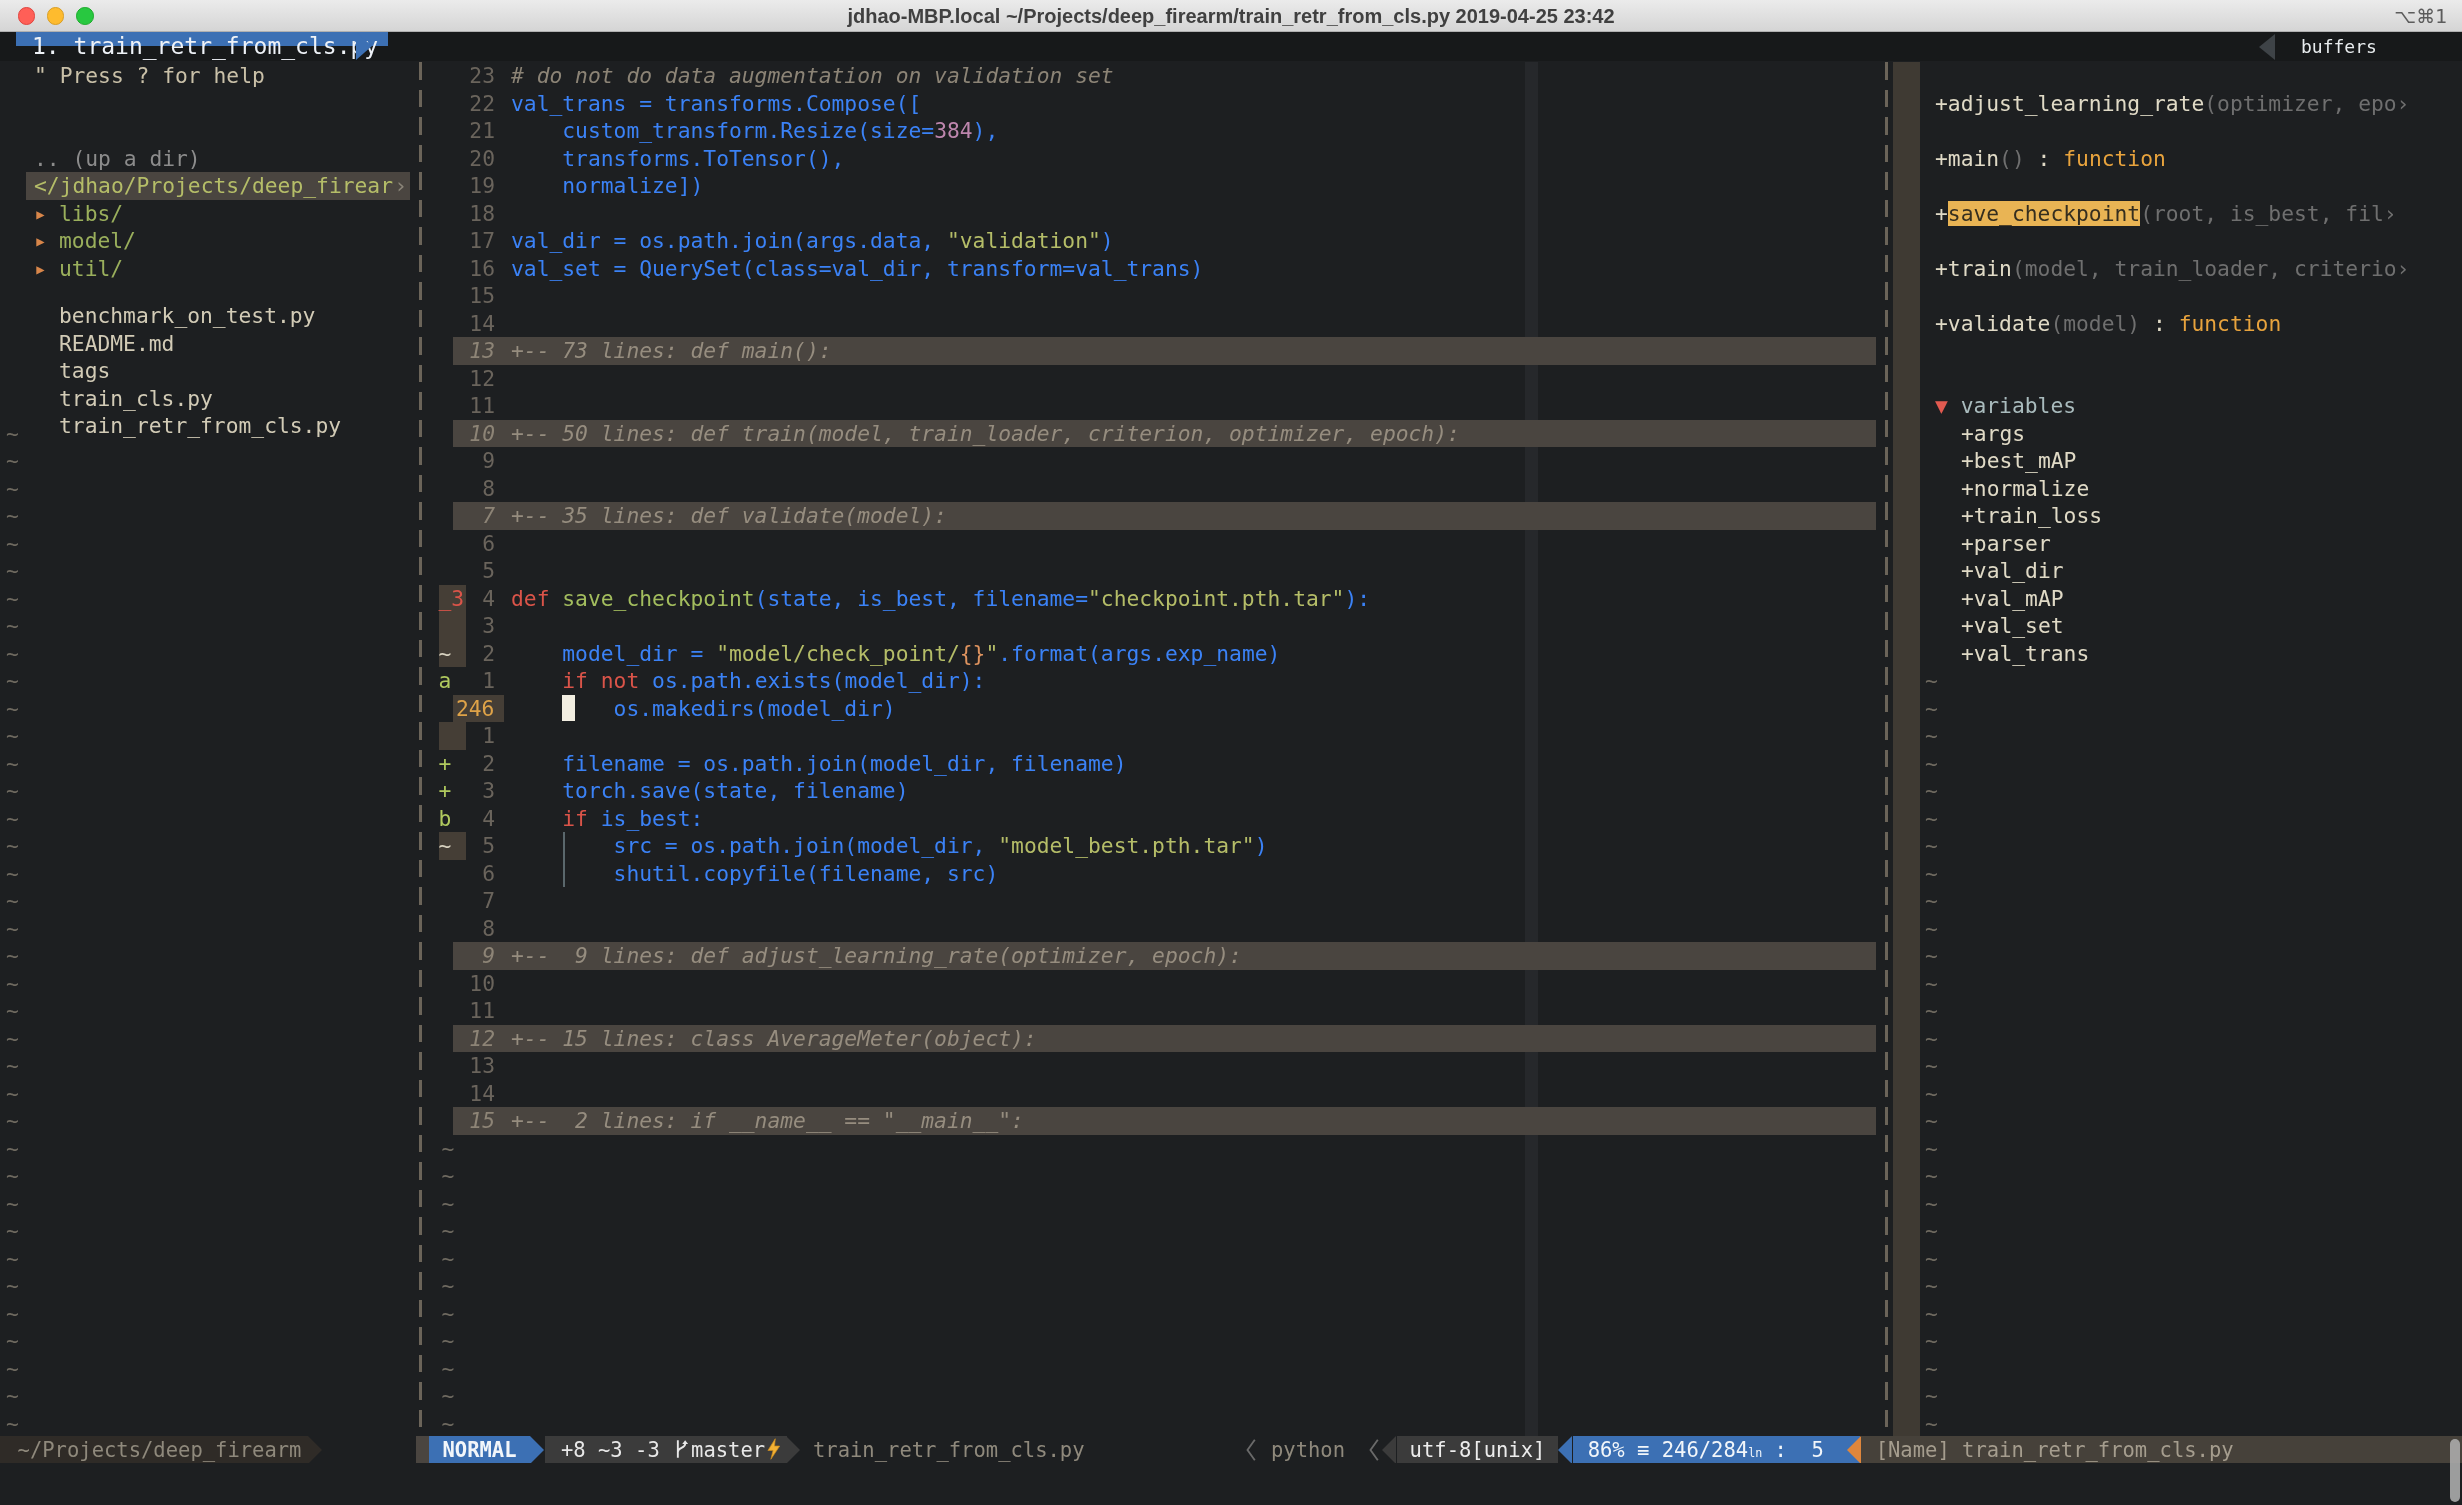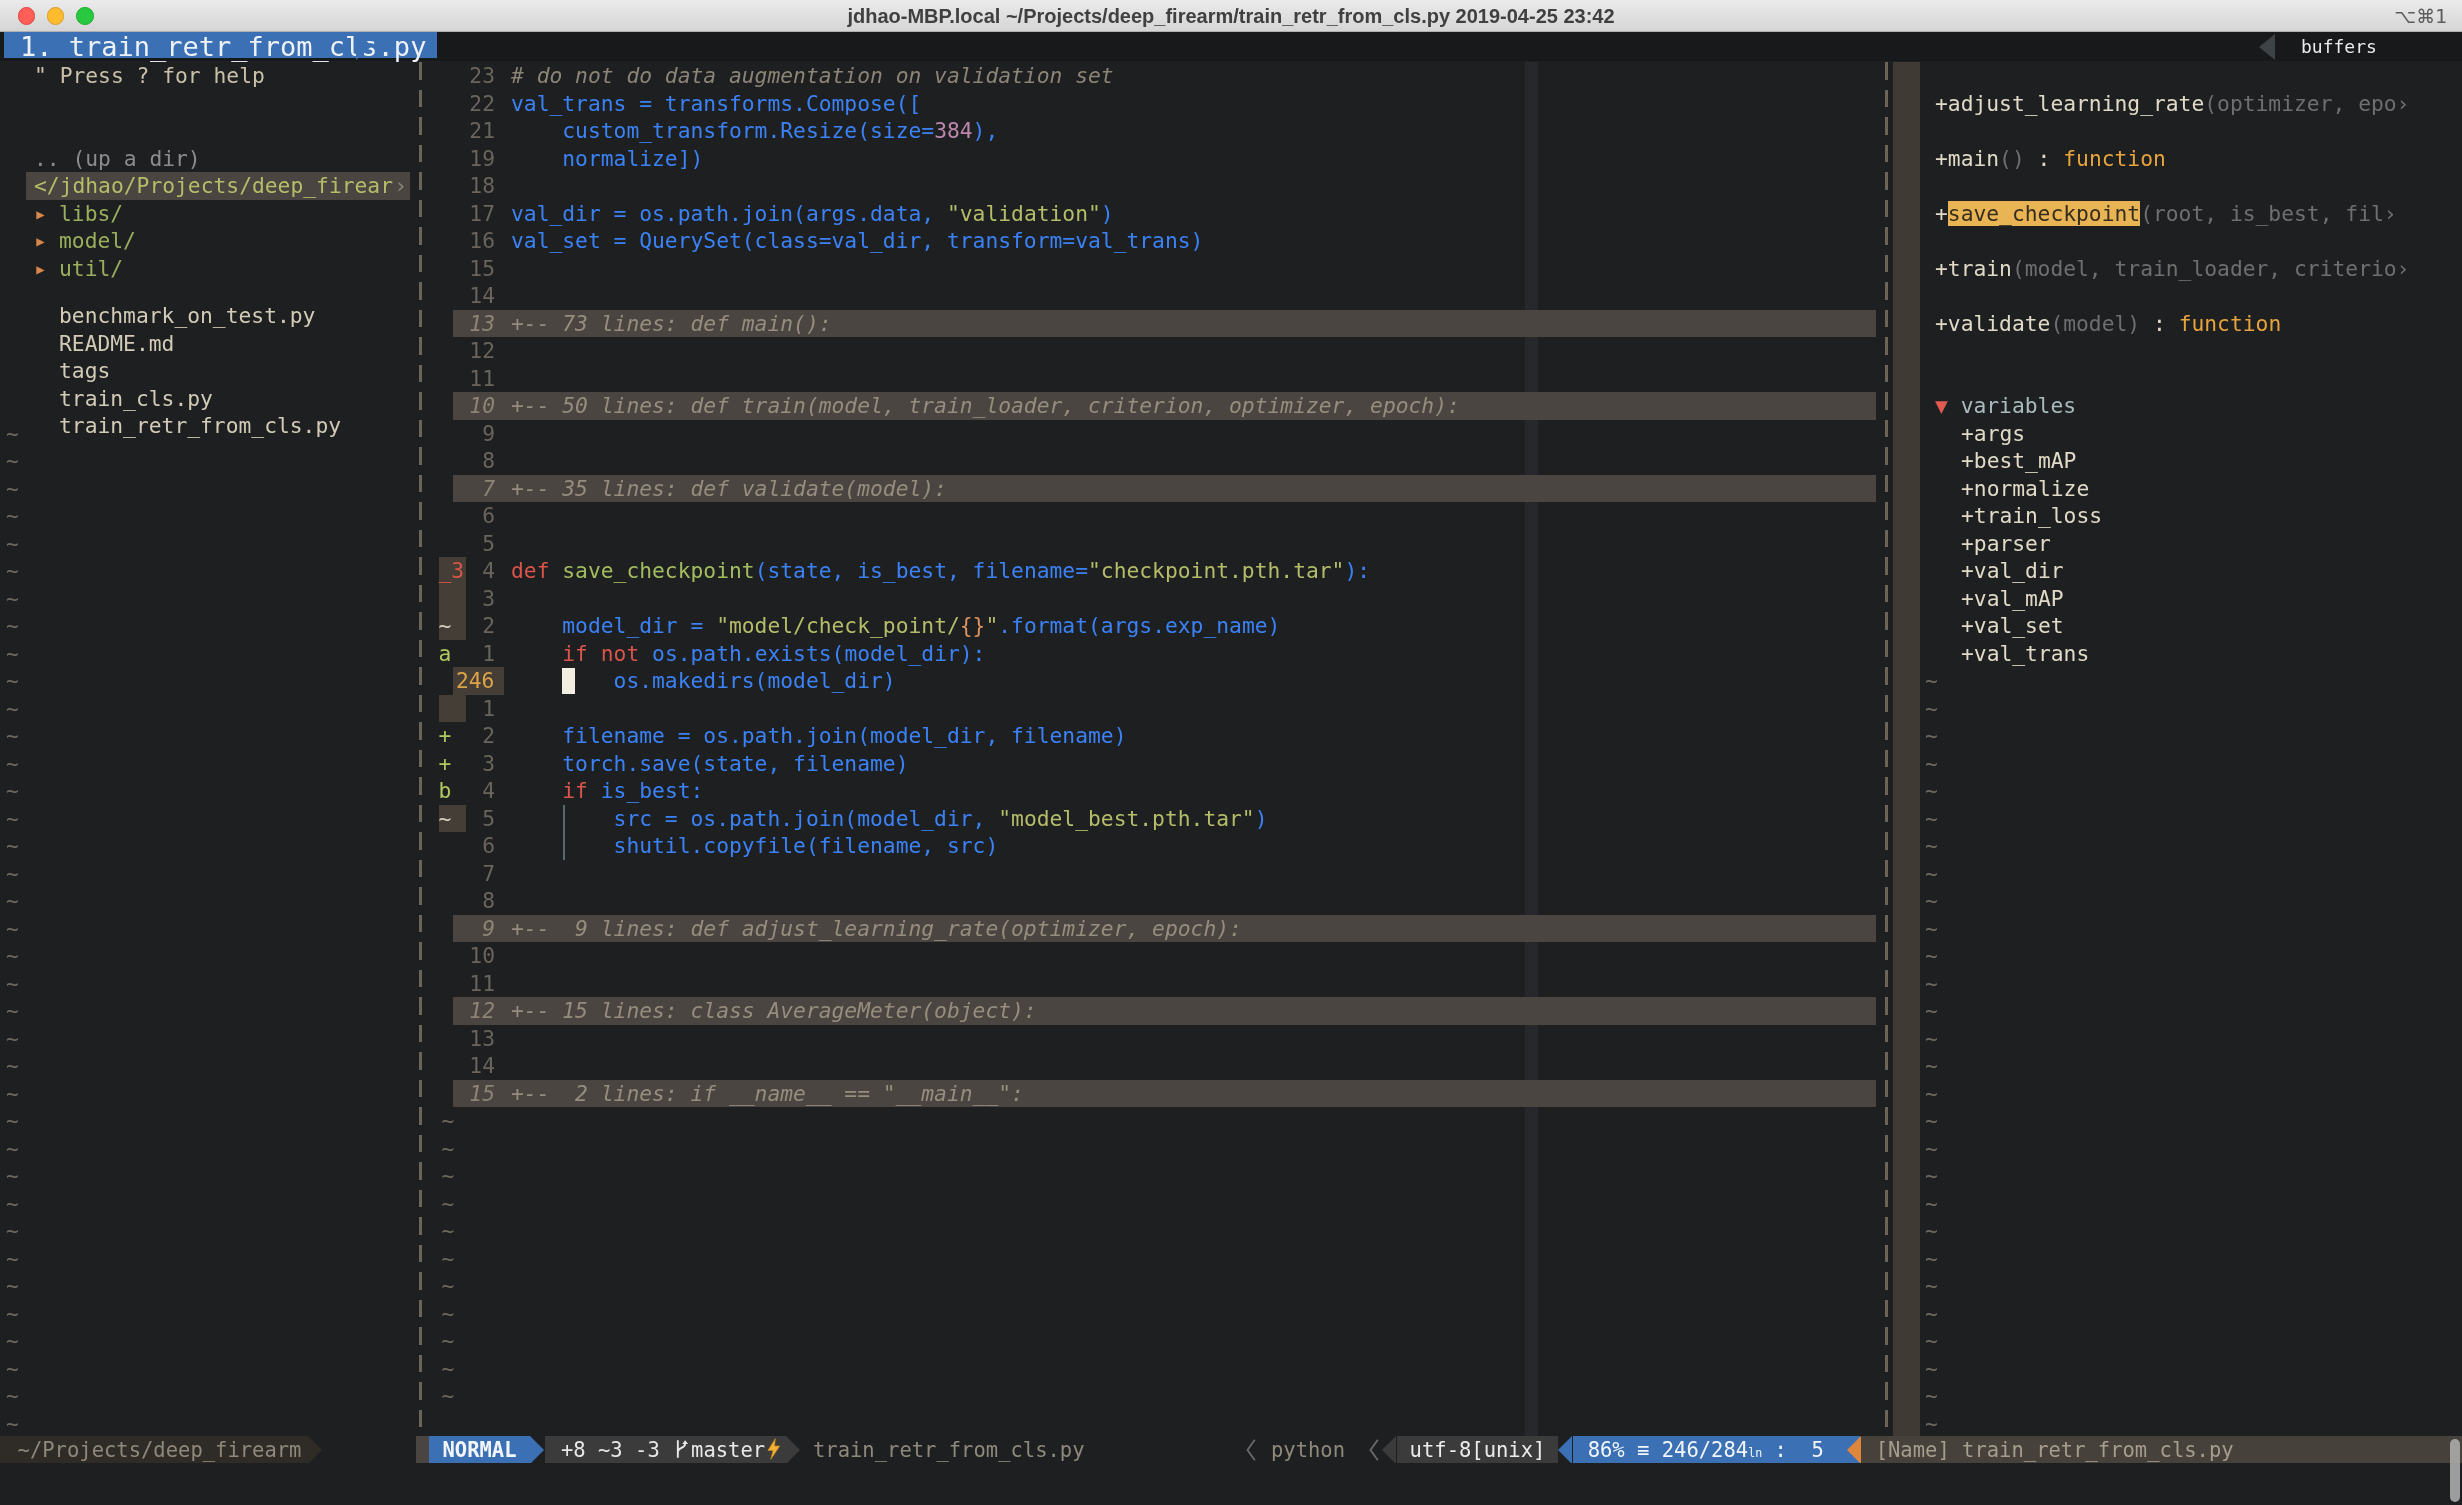--- a/index.html
+++ b/index.html
@@ -15,22 +15,22 @@
   .light.red { background:#ff5f57; border:0.7px solid #e0443e; }
   .light.yellow { background:#febb2e; border:0.7px solid #d89e24; }
   .light.green { background:#28c840; border:0.7px solid #1aab29; }
   .wintitle { position:absolute; left:0; right:0; top:0; height:32px; text-align:center;
     font-family:"Liberation Sans", sans-serif; font-size:20px; font-weight:600; color:#404040; line-height:32px; }
   .shortcut { position:absolute; right:14.7px; top:0; height:32px; line-height:32px;
     font-family:"DejaVu Sans", sans-serif; font-size:19px; color:#5c5c5c; }
 
   
   .tabbar { position:absolute; left:0; top:32px; width:2462px; height:29px; background:#17191a; }
-  .tabchip { position:absolute; left:4px; top:0; height:26px; background:#3c70b4; color:#eef2f7;
-    font-size:27px; line-height:29px; padding:0 10.3px 0 16px; white-space:pre; }
+  .tabchip { position:absolute; left:16px; top:0; height:14px; background:#3c70b4; color:#eef2f7;
+    font-size:23px; line-height:29px; padding:0 10.3px 0 16px; white-space:pre; }
   .tabarrow { position:absolute; top:0; width:0; height:0;
     border-top:14.7px solid transparent; border-bottom:14.7px solid transparent; border-left:16px solid #3c70b4; }
   .buffers-tri { position:absolute; top:1.5px; width:0; height:0;
     border-top:13px solid transparent; border-bottom:13px solid transparent; border-right:16px solid #3e4347; }
   .buffers-label { position:absolute; top:0; height:29px; line-height:29px; font-size:18px; color:#e8ecee; }
 
   
   .main { position:absolute; left:0; top:62px; width:2462px; height:1374px; background:#1d1f21; }
   .win { position:absolute; top:0; height:1374px; }
   #nerdtree { left:0; width:410px; }
@@ -167,20 +167,21 @@
         <div class="row"><div class="nt-tilde">~</div></div>
         <div class="row"><div class="nt-tilde">~</div></div>
       </div>
     <div class="vsep" id="vsep1"></div>
     <div class="win" id="editor">
       <div id="colorcolumn"></div>
       <div id="edrows">
           <div class="row"><div class="ed-num">23</div><div class="ed-text"><span class="t-c"># do not do data augmentation on validation set</span></div></div>
           <div class="row"><div class="ed-num">22</div><div class="ed-text"><span class="t-x">val_trans = transforms.Compose([</span></div></div>
           <div class="row"><div class="ed-num">21</div><div class="ed-text"><span class="t-x">    custom_transform.Resize(size=</span><span class="t-n">384</span><span class="t-x">),</span></div></div>
+          <div class="row"><div class="ed-num">20</div><div class="ed-text"><span class="t-x">    transforms.ToTensor(),</span></div></div>
           <div class="row"><div class="ed-num">19</div><div class="ed-text"><span class="t-x">    normalize])</span></div></div>
           <div class="row"><div class="ed-num">18</div></div>
           <div class="row"><div class="ed-num">17</div><div class="ed-text"><span class="t-x">val_dir = os.path.join(args.data, </span><span class="t-s">"validation"</span><span class="t-x">)</span></div></div>
           <div class="row"><div class="ed-num">16</div><div class="ed-text"><span class="t-x">val_set = QuerySet(class=val_dir, transform=val_trans)</span></div></div>
           <div class="row"><div class="ed-num">15</div></div>
           <div class="row"><div class="ed-num">14</div></div>
           <div class="row"><div class="ed-band"></div><div class="ed-num fold">13</div><div class="ed-text"><span class="t-d">+-- 73 lines: def main():</span></div></div>
           <div class="row"><div class="ed-num">12</div></div>
           <div class="row"><div class="ed-num">11</div></div>
           <div class="row"><div class="ed-band"></div><div class="ed-num fold">10</div><div class="ed-text"><span class="t-d">+-- 50 lines: def train(model, train_loader, criterion, optimizer, epoch):</span></div></div>

